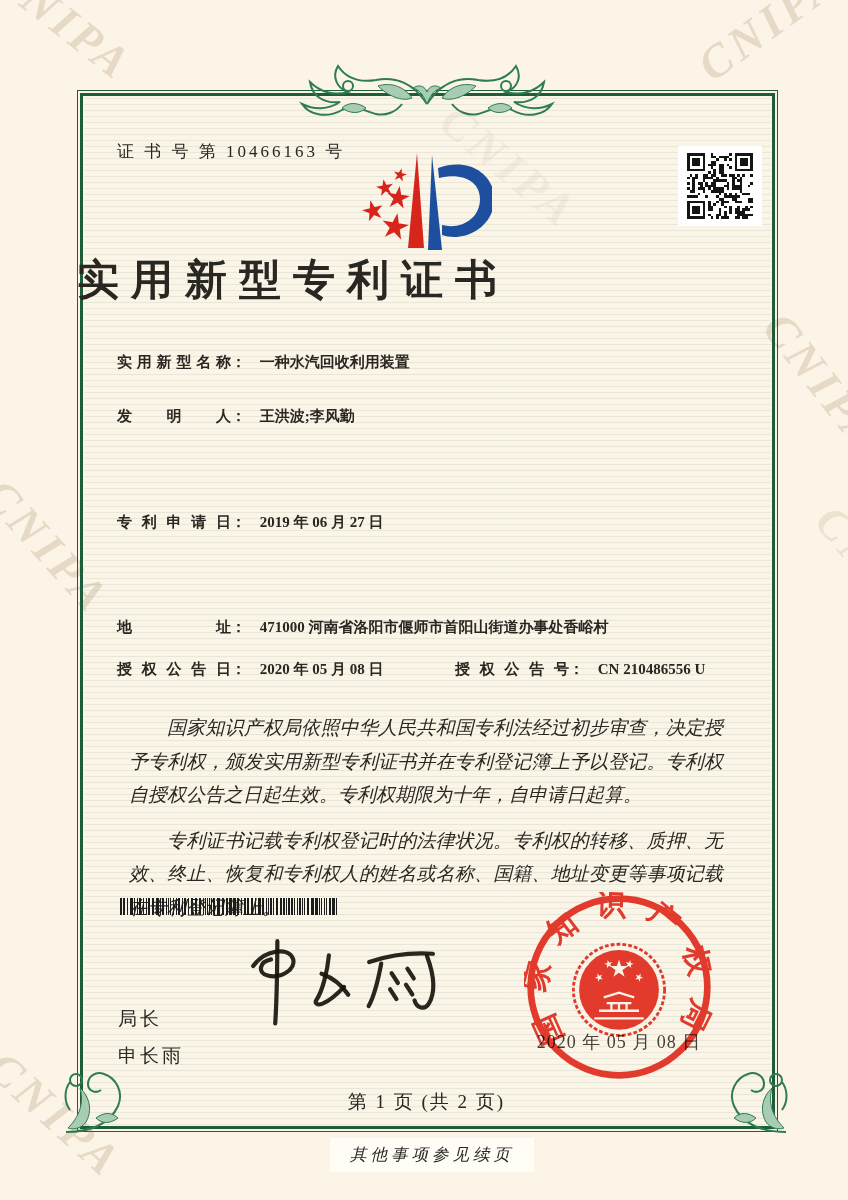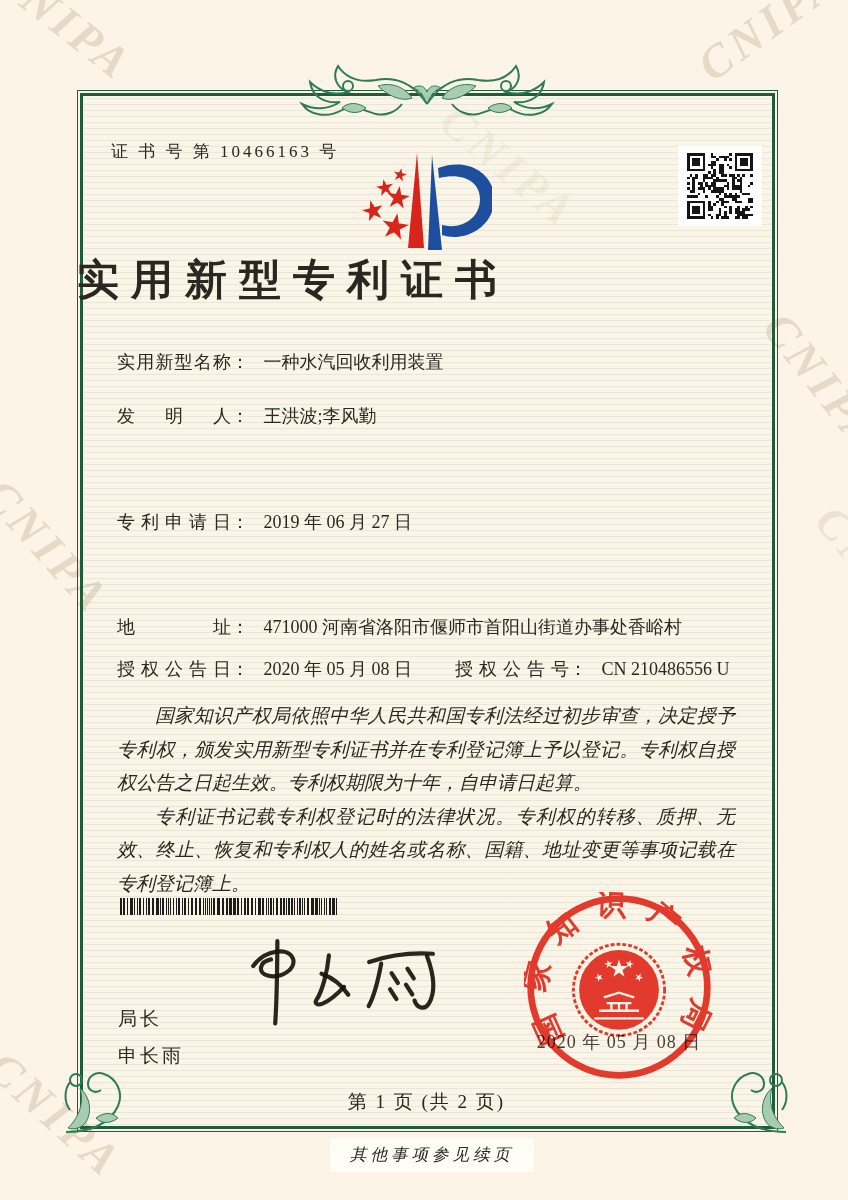--- a/index.html
+++ b/index.html
@@ -25,34 +25,34 @@
     position:absolute;font-family:"Liberation Serif",serif;font-style:italic;font-weight:bold;
     font-size:46px;letter-spacing:5px;color:var(--watermark);opacity:.75;z-index:1;white-space:nowrap;
   }
   .frame{position:absolute;left:77px;top:90px;width:699px;height:1040px;border:1px solid var(--frame-green);z-index:2;}
   .frame .inner-line{position:absolute;inset:2px;border:3px solid var(--frame-green);}
   .frame .guilloche{
     position:absolute;inset:6px;
     background:repeating-linear-gradient(0deg,var(--guilloche) 0 1px,rgba(255,255,255,0) 1px 6px);
   }
   .content{position:absolute;inset:0;z-index:3;}
-  .cert-no{position:absolute;left:111px;top:140px;font-size:17px;letter-spacing:3px;text-align:center;}
+  .cert-no{position:absolute;left:117px;top:140px;font-size:17px;letter-spacing:3px;text-align:center;}
   .logo{position:absolute;left:352px;top:142px;width:140px;height:112px;}
   .qr-wrap{position:absolute;left:678px;top:146px;width:84px;height:80px;background:#ffffff;
     display:flex;align-items:center;justify-content:center;}
   .qr-wrap svg{width:66px;height:66px;}
   .title{position:absolute;left:77px;top:252px;width:699px;
     font-size:42px;font-weight:bold;letter-spacing:12px;}
-  .frow{position:absolute;left:117px;width:640px;font-size:18px;line-height:24px;white-space:nowrap;}
+  .frow{position:absolute;left:117px;width:640px;font-size:15px;line-height:24px;white-space:nowrap;font-weight:bold;}
   .flabel{display:inline-block;width:114px;text-align:justify;text-align-last:justify;vertical-align:top;}
   .fvalue{margin-left:10px;}
   .fgroup2{position:absolute;left:338px;top:0;}
   .paras{position:absolute;left:117px;top:699px;width:618px;font-size:19px;line-height:33.5px;
     font-style:italic;text-align:justify;}
-  .paras p{margin:0;text-indent:38px;}
+  .paras p{margin:12px;text-indent:38px;}
   .barcode{position:absolute;left:120px;top:898px;width:222px;height:17px;}
   .signer{position:absolute;left:118px;top:1000px;font-family:"Liberation Sans","DejaVu Sans",sans-serif;
     font-size:19px;letter-spacing:3px;line-height:37px;}
   .signature{position:absolute;left:232px;top:933px;width:218px;height:108px;transform:rotate(-2deg);}
   .seal-date{position:absolute;left:528px;top:1030px;width:182px;text-align:center;
     font-size:18px;letter-spacing:1px;color:#473f36;z-index:3;}
   .seal{position:absolute;left:524px;top:892px;width:190px;height:190px;z-index:4;
     mix-blend-mode:multiply;opacity:.93;}
   .page-footer{position:absolute;left:77px;top:1089px;width:699px;text-align:center;
     font-size:19px;letter-spacing:2px;}

